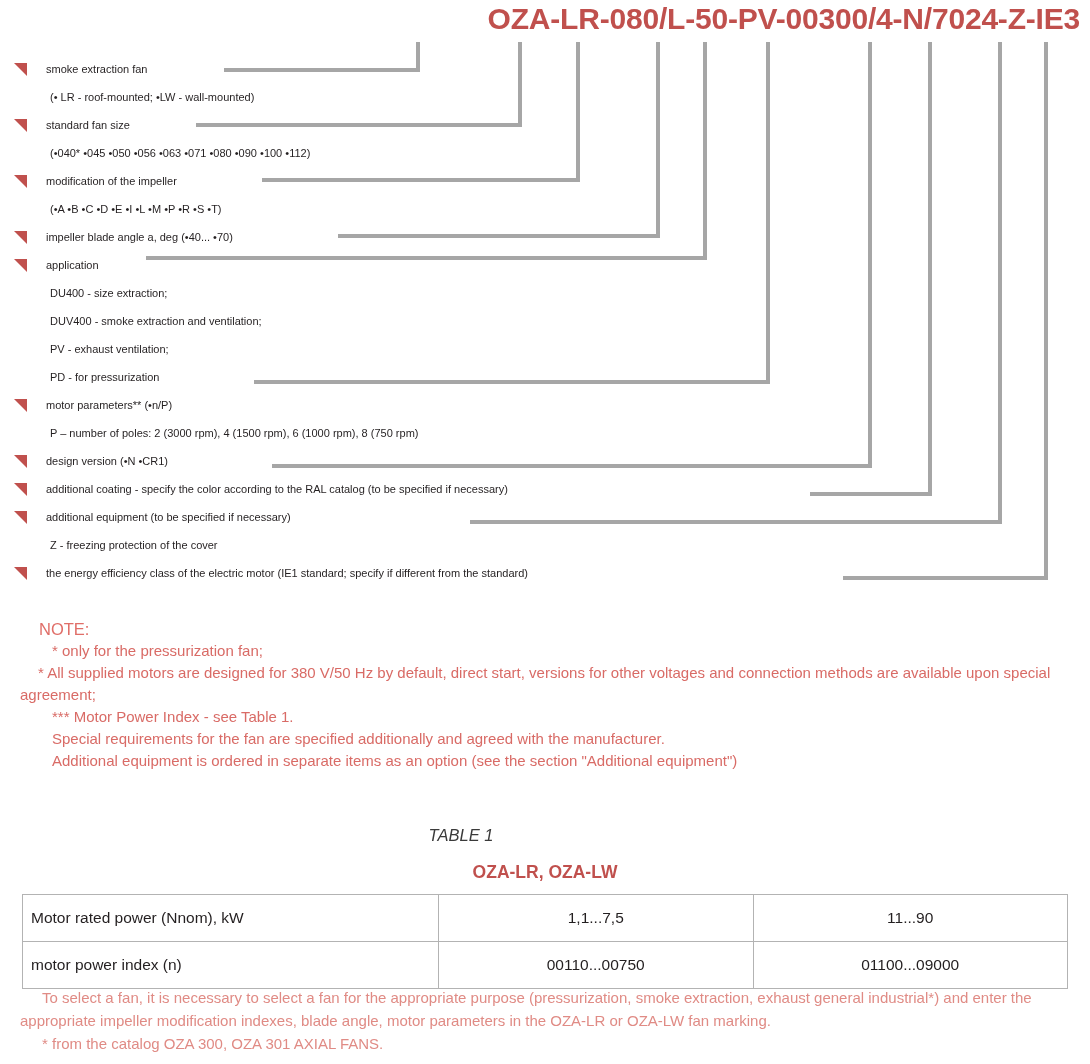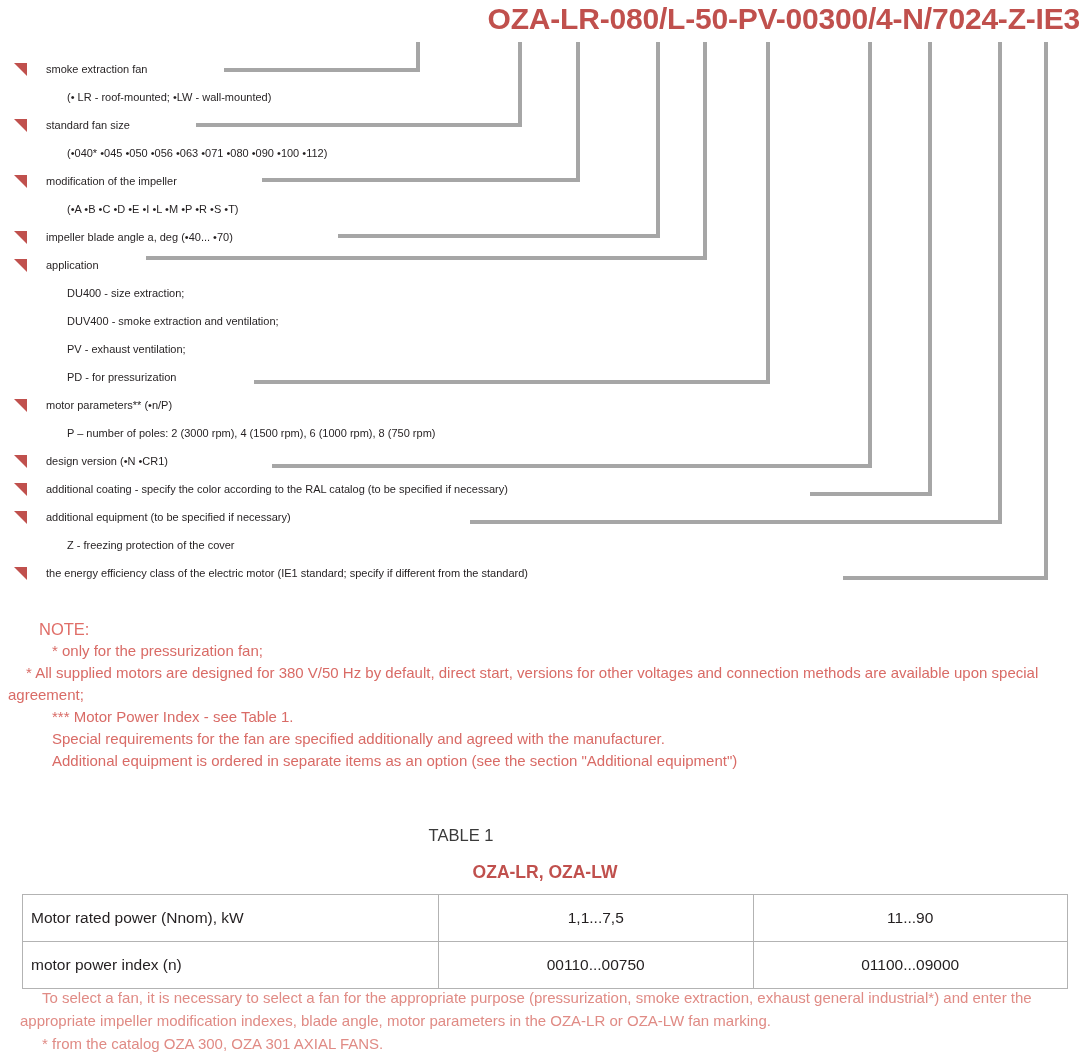--- a/index.html
+++ b/index.html
@@ -42,21 +42,21 @@
     top: 55px; left: 0;
     width: 1090px;
   }
   .row {
     position: relative;
     height: 28px;
     line-height: 28px;
     font-size: 11px;
     white-space: nowrap;
   }
-  .row.sub { padding-left: 67px; }
+  .row.sub { padding-left: 50px; }
   .row.main { padding-left: 46px; }
   .tri {
     position: absolute;
     left: 14px; top: 8px;
     width: 0; height: 0;
     border-top: 13px solid #c0504d;
     border-left: 13px solid transparent;
   }
 
   
@@ -70,29 +70,30 @@
   .note .hd {
     font-size: 16.5px;
     padding-left: 39px;
     color: #e06e68;
   }
   .note p {
     margin: 0;
     padding-left: 52px;
     text-indent: 0;
   }
-  .note p.wide { padding-left: 8px; text-indent: 18px; }
+  .note p.wide { padding-left: 20px; text-indent: 18px; }
 
   
   .tbl-cap {
     position: absolute;
     top: 826px; left: 0; width: 922px;
     text-align: center;
     font-size: 16.5px;
     color: #3a3a3a;
+    font-style: italic;
   }
   .tbl-sub {
     position: absolute;
     top: 862px; left: 0; width: 1090px;
     text-align: center;
     font-size: 17.5px;
     font-weight: bold;
     color: #c0504d;
   }
   table.t1 {

